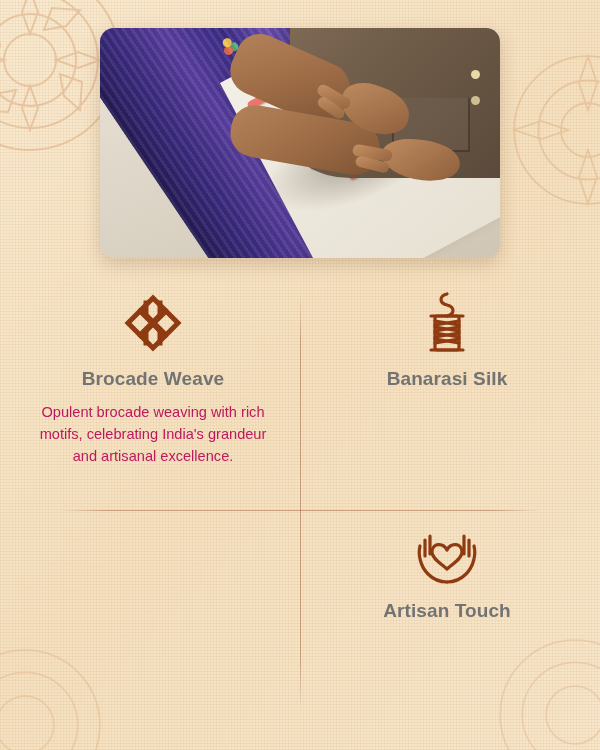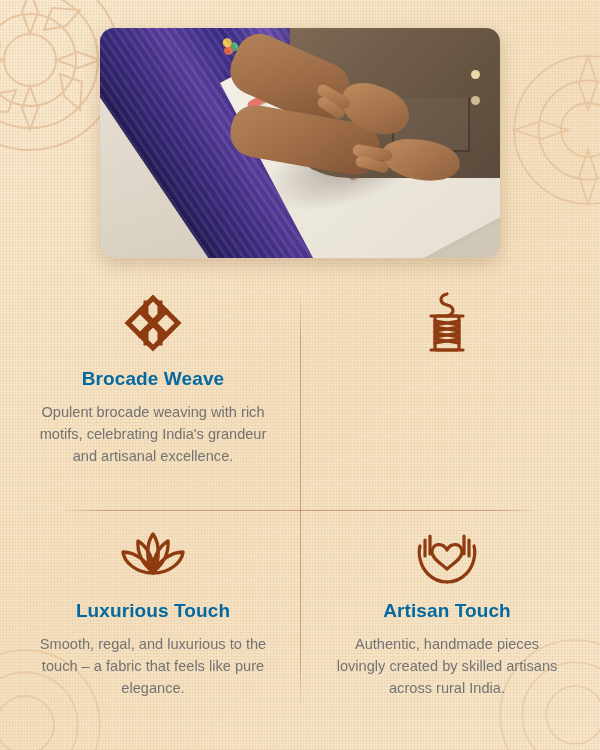--- a/index.html
+++ b/index.html
@@ -199,28 +199,28 @@
   .icon {
     height: 66px;
     display: flex;
     align-items: center;
     justify-content: center;
     margin-bottom: 12px;
   }
   .feature-title {
     font-size: 19px;
     font-weight: bold;
-    color: #0369a1;
+    color: #737373;
     margin: 0 0 12px 0;
     letter-spacing: 0.1px;
   }
   .feature-desc {
     font-size: 14.6px;
     line-height: 1.5;
-    color: #737373;
+    color: #be185d;
     margin: 0 auto;
     max-width: 232px;
   }
 </style>
 </head>
 <body>
 
 <div class="bg"></div>
 
 <div class="mandala" style="left:-70px; top:-40px;">
@@ -351,44 +351,29 @@
         <g fill="none" stroke="#8f3b11" stroke-width="3.2" stroke-linecap="round">
           <path d="M26 4 C18 6, 18 13, 26 15 C34 17, 34 24, 26 26"></path>
           <rect x="14" y="26" width="24" height="34" rx="2"></rect>
           <path d="M10 26 L42 26"></path>
           <path d="M10 60 L42 60"></path>
           <path d="M14 31 L38 35 M14 37 L38 41 M14 43 L38 47 M14 49 L38 53"></path>
           <path d="M38 31 L14 35 M38 37 L14 41 M38 43 L14 47 M38 49 L14 53"></path>
         </g>
       </svg>
     </div>
+    <h3 class="feature-title">Banarasi Silk</h3>
   </div>
 
-  <div class="cell c3">
-    <div class="icon">
-      <svg width="74" height="58" viewBox="0 0 74 58">
-        <g fill="none" stroke="#8f3b11" stroke-width="3.4" stroke-linejoin="round" stroke-linecap="round">
-          <path d="M37 8 C30 18, 30 34, 37 46 C44 34, 44 18, 37 8 Z"></path>
-          <path d="M22 15 C21 26, 26 38, 37 46 C38 34, 32 21, 22 15 Z"></path>
-          <path d="M52 15 C53 26, 48 38, 37 46 C36 34, 42 21, 52 15 Z"></path>
-          <path d="M7 26 C8 36, 20 47, 37 47 C33 37, 20 26, 7 26 Z"></path>
-          <path d="M67 26 C66 36, 54 47, 37 47 C41 37, 54 26, 67 26 Z"></path>
-        </g>
-      </svg>
-    </div>
-    <h3 class="feature-title">Luxurious Touch</h3>
-    <p class="feature-desc">Smooth, regal, and luxurious to the touch – a fabric that feels like pure elegance.</p>
-  </div>
 
   <div class="cell c4">
     <div class="icon">
       <svg width="70" height="62" viewBox="0 0 70 62">
         <g fill="none" stroke="#8f3b11" stroke-width="3.2" stroke-linejoin="round" stroke-linecap="round">
           <path d="M35 26 C31 18, 20 19, 20 28 C20 35, 30 40, 35 45 C40 40, 50 35, 50 28 C50 19, 39 18, 35 26 Z"></path>
           <path d="M18 12 L18 30 M13 16 L13 32 M8 22 C6 30, 8 42, 16 50 C22 56, 28 58, 35 58"></path>
           <path d="M52 12 L52 30 M57 16 L57 32 M62 22 C64 30, 62 42, 54 50 C48 56, 42 58, 35 58"></path>
         </g>
       </svg>
     </div>
     <h3 class="feature-title">Artisan Touch</h3>
-    <p class="feature-desc">Authentic, handmade pieces lovingly created by skilled artisans across rural India.</p>
   </div>
 </div>
 
 </body></html>

